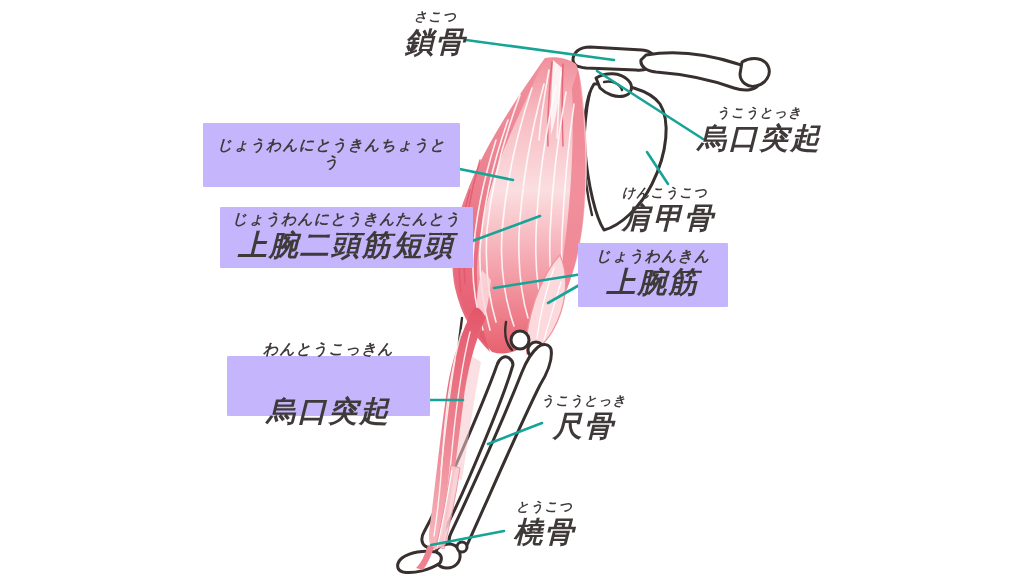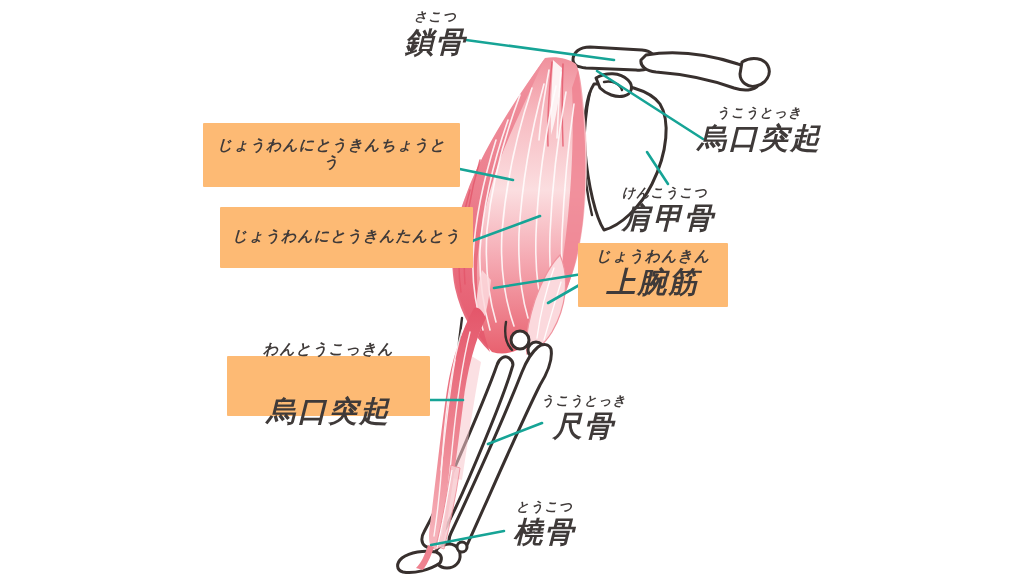--- a/index.html
+++ b/index.html
@@ -16,21 +16,21 @@
     justify-content:center;text-align:center;line-height:1.15;z-index:5;font-style:italic;
   }
   .label .furigana{
     font-size:13px;font-weight:600;letter-spacing:1px;color:#3f3a39;display:block;
   }
   .label .main{
     font-size:29px;font-weight:800;letter-spacing:2px;color:#3f3a39;display:block;
     margin-top:1px;
   }
   .label.boxed{
-    background:#fdba74;border-radius:1px;padding:5px 8px 7px 8px;box-sizing:border-box;
+    background:#c4b5fd;border-radius:1px;padding:5px 8px 7px 8px;box-sizing:border-box;
   }
   .label.boxed .furigana{font-size:15px;font-weight:700;}
   .label.align-left{align-items:flex-start;text-align:right;}
 </style>
 </head>
 <body>
 
 <div id="stage">
 
   <svg class="diagram" viewBox="0 0 1024 576">
@@ -169,20 +169,21 @@
     <span class="furigana">けんこうこつ</span>
     <span class="main">肩甲骨</span>
   </div>
 
   <div class="label boxed" style="left:203px;top:123px;width:257px;height:64px;">
     <span class="furigana">じょうわんにとうきんちょうとう</span>
   </div>
 
   <div class="label boxed" style="left:220px;top:207px;width:253px;height:61px;">
     <span class="furigana">じょうわんにとうきんたんとう</span>
+    <span class="main">上腕二頭筋短頭</span>
   </div>
 
   <div class="label boxed" style="left:578px;top:243px;width:150px;height:64px;">
     <span class="furigana">じょうわんきん</span>
     <span class="main">上腕筋</span>
   </div>
 
   <div class="label boxed" style="left:227px;top:356px;width:203px;height:60px;gap:36px;">
     <span class="furigana">わんとうこっきん</span>
     <span class="main">烏口突起</span>

